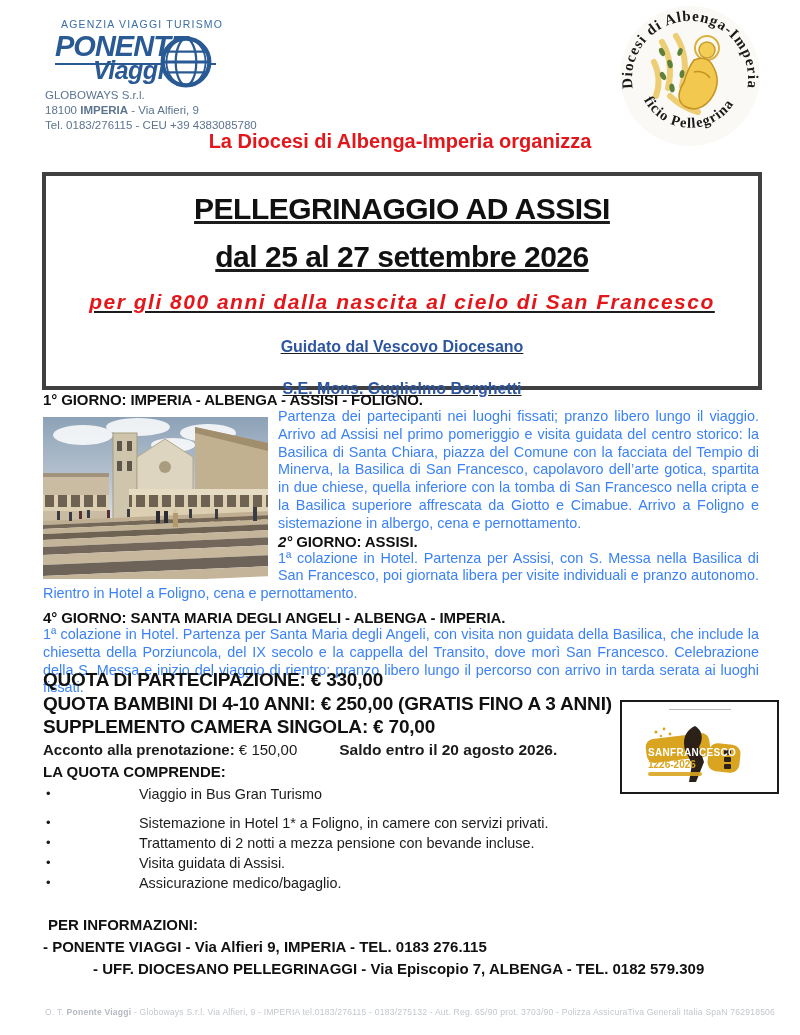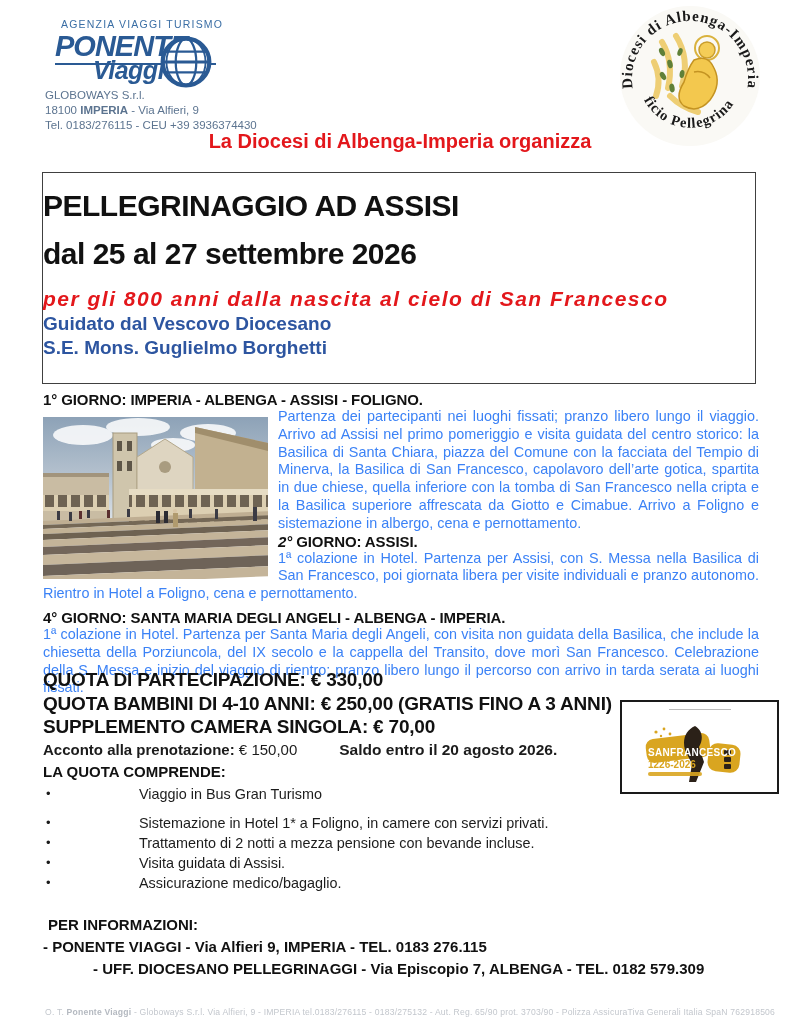--- a/index.html
+++ b/index.html
@@ -20,26 +20,26 @@
 
   
   .stamp{position:absolute;left:610px;top:0;}
 
   
   .organizer{position:absolute;left:0;top:130px;width:800px;text-align:center;
              font-size:20px;font-weight:bold;color:#e3171b;}
 
   
   .title-box{position:absolute;left:42px;top:172px;width:712px;height:210px;
-             border:1px solid #404040;}
+             border:4px solid #404040;text-align:center;text-decoration:underline;}
   .t1{font-size:30px;font-weight:bold;letter-spacing:-0.5px;margin-top:16px;color:#111;}
   .t2{font-size:30px;font-weight:bold;letter-spacing:-0.5px;margin-top:14px;color:#111;}
   .t-red{font-size:21px;font-weight:bold;font-style:italic;letter-spacing:1.5px;
          color:#e3171b;margin-top:16px;}
-  .t-blue{font-size:19px;font-weight:bold;color:#2d55a0;margin-top:2px;}
+  .t-blue{font-size:16px;font-weight:bold;color:#2d55a0;margin-top:24px;}
 
   
   .day-head{font-size:15px;font-weight:bold;color:#111;letter-spacing:-0.1px;}
   .day1-head{position:absolute;left:43px;top:391px;}
   .itinerary{position:absolute;left:43px;top:408px;width:716px;}
   .photo{float:left;width:225px;height:162px;margin:9px 10px 2px 0;}
   .day-text{font-size:14.4px;line-height:17.8px;text-align:justify;color:#3b82f6;}
   .ital{font-style:italic;}
   .day3-wrap{clear:both;padding-top:6px;}
 
@@ -104,21 +104,21 @@
           <ellipse cx="30" cy="30" rx="11" ry="25" stroke-width="2.4"></ellipse>
           <ellipse cx="30" cy="30" rx="21" ry="25" stroke-width="2"></ellipse>
           <path d="M3 19 H57" stroke-width="2.4"></path>
           <path d="M3 30 H57" stroke-width="3"></path>
           <path d="M3 41 H57" stroke-width="2.4"></path>
         </g>
       </svg>
     </div>
     <div class="addr">GLOBOWAYS S.r.l.</div>
     <div class="addr"><span>18100 </span><b>IMPERIA</b><span> - Via Alfieri, 9</span></div>
-    <div class="addr">Tel. 0183/276115 - CEU +39 3936374430</div>
+    <div class="addr">Tel. 0183/276115 - CEU +39 4383085780</div>
   </div>
 
   <div class="stamp">
     <svg width="160" height="152" viewBox="0 0 160 152">
       <defs>
         <path id="arcT" d="M 24 94 A 58 58 0 1 1 136 94"></path>
         <path id="arcB" d="M 34 100 A 52 52 0 0 0 126 100"></path>
       </defs>
       <circle cx="80" cy="76" r="70" fill="#faf9f5"></circle>
 

